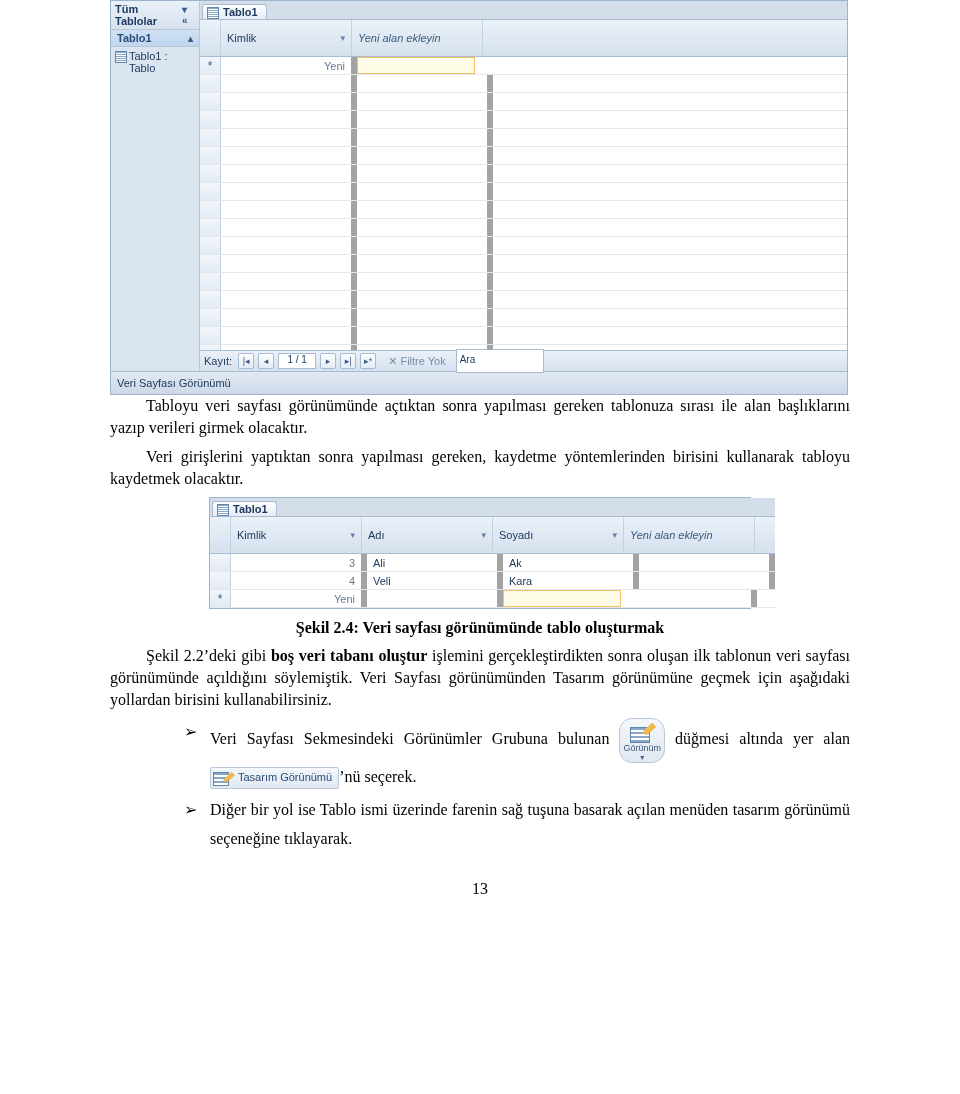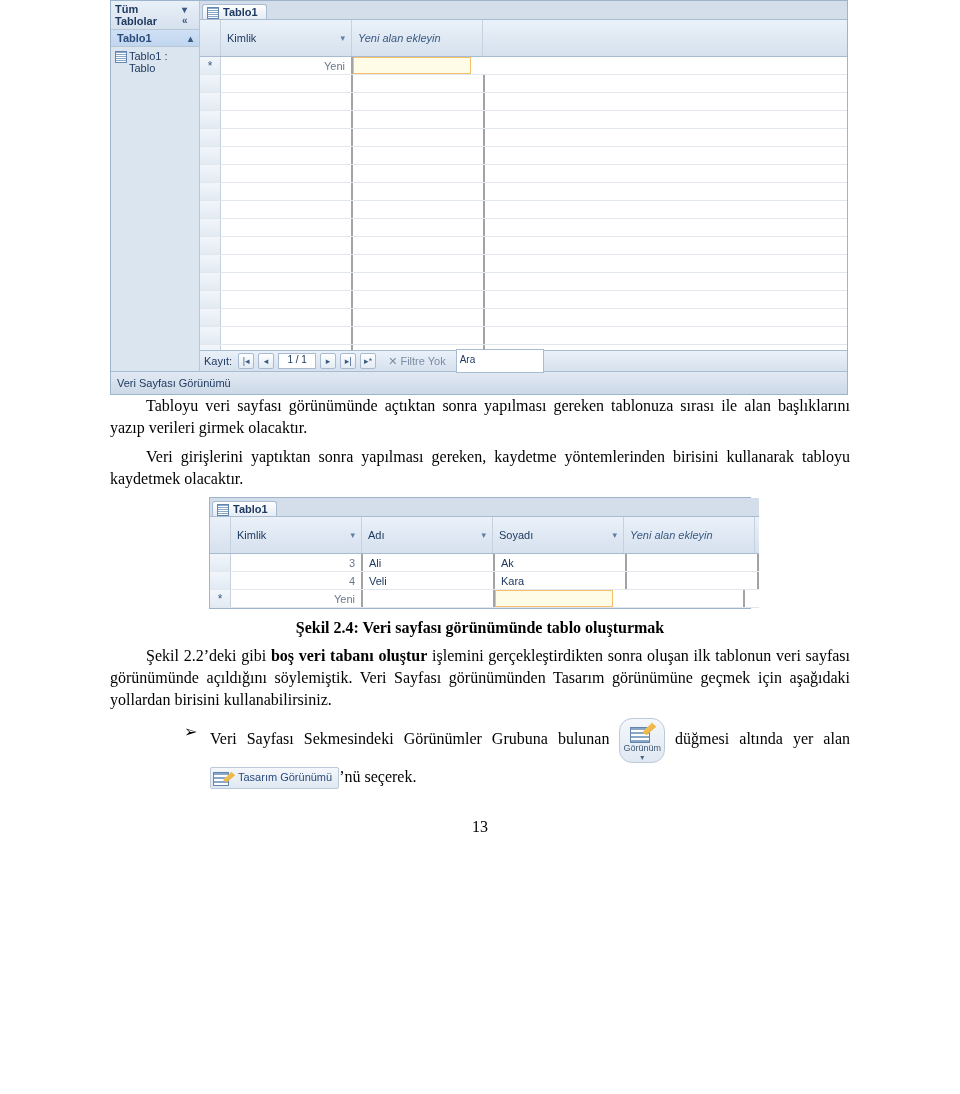--- a/index.html
+++ b/index.html
@@ -111,21 +111,21 @@
     border-bottom:1px solid #e2e7ee;
     font-size:11px;
   }
   .af-rowhead {
     width:20px; background: linear-gradient(#f2f6fb,#e2eaf3);
     border-right:1px solid #c5d1df;
     display:flex; align-items:center; justify-content:center;
     color:#3a5a82; font-size:12px;
   }
   .af-cell {
-    border-right:2px solid #a3a3a3;
+    border-right:6px solid #a3a3a3;
     padding:1px 6px;
     display:flex; align-items:center;
   }
   .af-cell.kimlik { width:118px; justify-content:flex-end; color:#6a7a8c;}
   .af-cell.adi {width:118px;}
   .af-cell.soyadi {width:118px;}
   .af-cell.yeniActive {width:118px; border:1px solid #f5c069; background:#fefce6; box-sizing:border-box; height:17px;}
   .af-navbar {
     border-top:1px solid #a9bbd0;
     background: linear-gradient(#eaf1f9,#d6e1ee);
@@ -488,17 +488,18 @@
     <span class="btn-gorunum">
       <span class="ico"></span>
       <span>Görünüm</span>
       <span class="dd">▾</span>
     </span>
     <span> düğmesi altında yer alan </span>
     <span class="btn-tasarim">
       <span class="ico2"></span><span>Tasarım Görünümü</span>
     </span><span>’nü seçerek.</span>
   </li>
+  <li>Diğer bir yol ise Tablo ismi üzerinde farenin sağ tuşuna basarak açılan menüden tasarım görünümü seçeneğine tıklayarak.</li>
 </ul>
 
 <div class="pagenum">13</div>
 
 </div>
 
 </body></html>

